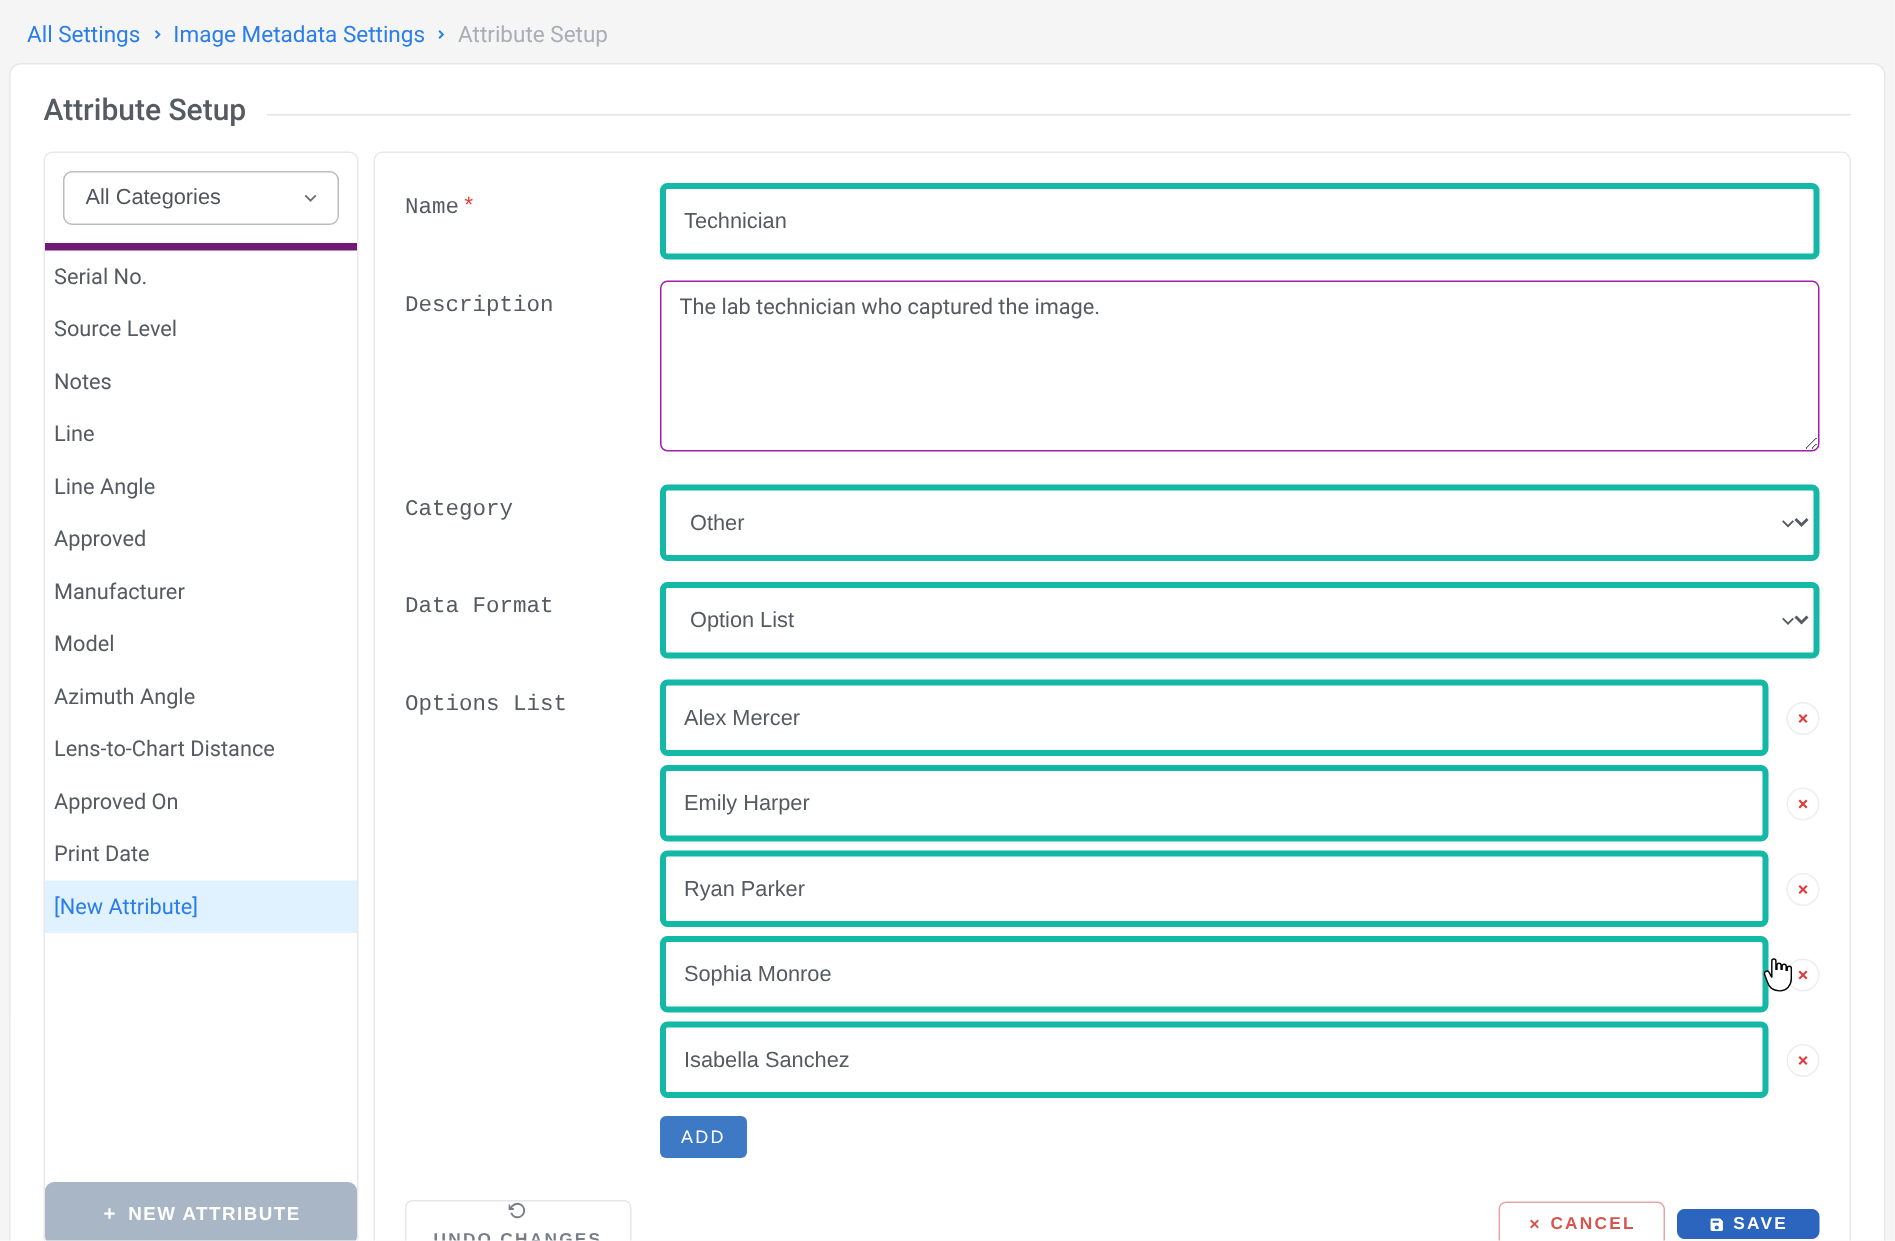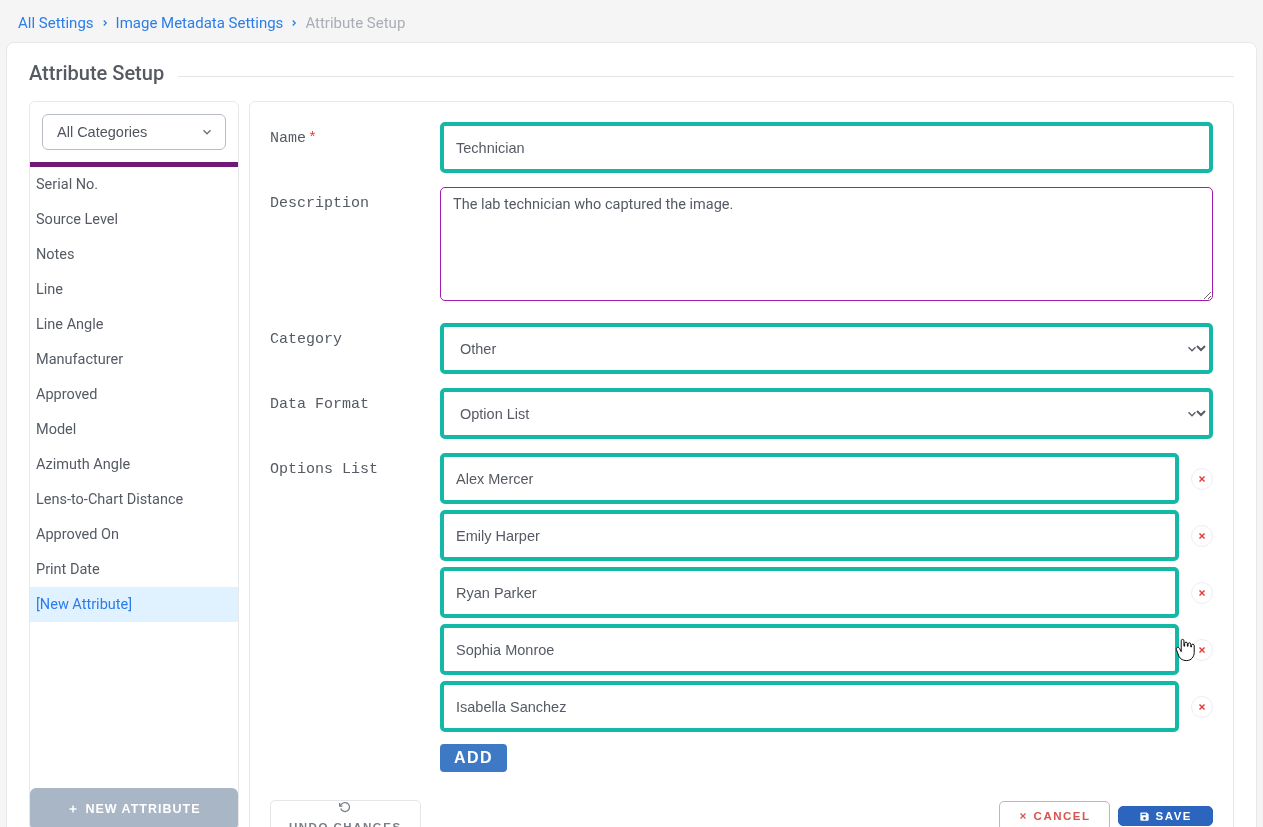--- a/index.html
+++ b/index.html
@@ -30,21 +30,21 @@
   .form-label { width:170px; padding-top:8px; font-size:15px; color:#555a63;font-family:Liberation Mono, monospace; }
   .req { color:#e23b3b; margin-left:2px; }
   .form-field { flex:1; }
   .text-input, .select-input { width:100%; height:51px; border:4px solid #14b8a6; border-radius:5px; padding:0 12px; font-size:14.5px; color:#555a63; background:#fff; }
   .textarea-input { width:100%; height:114px; border:1px solid #a21caf; border-radius:5px; padding:8px 12px; font-size:14.5px; color:#555a63; resize:both; font-family:inherit;}
   .select-field-wrap { position:relative; }
   .select-field-wrap .chev-down { position:absolute; right:14px; top:50%; transform:translateY(-50%); pointer-events:none; color:#555a63; }
   .option-row { display:flex; align-items:center; gap:12px; margin-bottom:6px; }
   .option-row .text-input { flex:1; }
   .delete-option { width:22px; height:22px; border-radius:50%; border:1px solid #eceef2; background:#fff; color:#e23b3b; font-size:13px; display:flex; align-items:center; justify-content:center; cursor:pointer; font-weight:700; }
-  .add-btn { height:28px; padding:0 14px; background:#3e79c6; color:#fff; border:none; border-radius:4px; font-size:16px; letter-spacing:1.5px; font-weight:700; cursor:pointer; margin-top:6px;}
+  .add-btn { height:28px; padding:0 14px; background:#3e79c6; color:#fff; border:none; border-radius:4px; font-size:12px; letter-spacing:1.5px; font-weight:400; cursor:pointer; margin-top:6px;}
   .action-row { display:flex; align-items:center; margin-top:28px; }
   .undo-btn { height:32px; padding:0 18px; background:#fff; border:1px solid #e4e6ea; border-radius:5px; color:#787d87; font-size:11.5px; letter-spacing:1.5px; font-weight:600; display:flex; align-items:center; gap:8px; cursor:pointer;flex-direction:column;}
   .spacer { flex:1; }
   .cancel-btn { height:30px; padding:0 18px; background:#fff; border:1px solid #e7a5a5; border-radius:5px; color:#d9534f; font-size:11.5px; letter-spacing:1.5px; font-weight:600; display:flex; align-items:center; gap:6px; cursor:pointer; margin-right:8px;}
   .save-btn { height:20px; padding:0 20px; background:#2b65bd; border:1px solid #2b65bd; border-radius:5px; color:#fff; font-size:11.5px; letter-spacing:1.5px; font-weight:600; display:flex; align-items:center; gap:6px; cursor:pointer;}
   .save-btn .icon, .cancel-btn .icon, .undo-btn .icon, .new-attr-btn .icon { font-size:12px; }
   .cursor-pointer-img { position:absolute; left:1175px; top:638px; pointer-events:none; z-index:999;}
   svg { display:block; }
 </style>
 </head>
@@ -87,22 +87,22 @@
                 </svg>
             </span>
           </div>
         </div>
         <div class="attr-list" id="attr-list">
             <div class="attr-item">Serial No.</div>
             <div class="attr-item">Source Level</div>
             <div class="attr-item">Notes</div>
             <div class="attr-item">Line</div>
             <div class="attr-item">Line Angle</div>
+            <div class="attr-item">Approved</div>
             <div class="attr-item">Manufacturer</div>
-            <div class="attr-item">Approved</div>
             <div class="attr-item">Model</div>
             <div class="attr-item">Azimuth Angle</div>
             <div class="attr-item">Lens-to-Chart Distance</div>
             <div class="attr-item">Approved On</div>
             <div class="attr-item">Print Date</div>
             <div class="attr-item active">[New Attribute]</div>
           </div>
         <div class="sidebar-bottom">
           <button class="new-attr-btn">
             <span class="icon">

